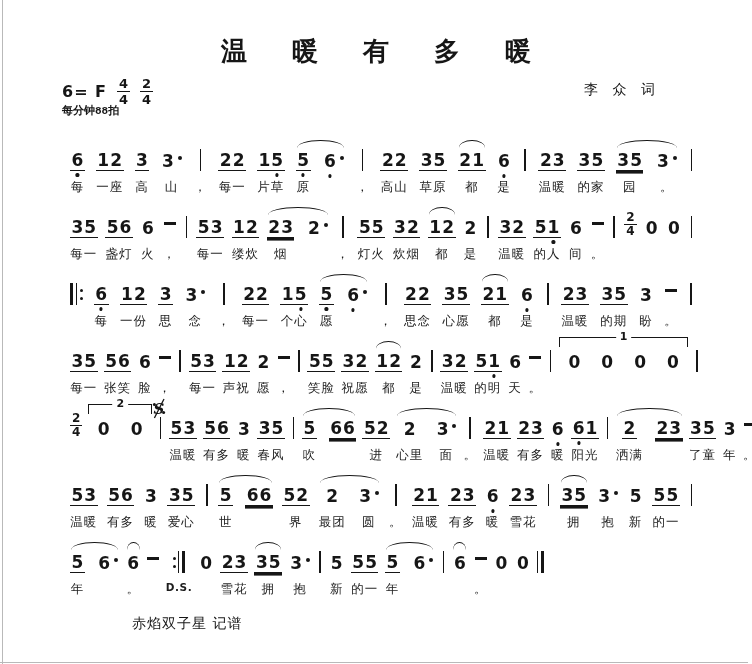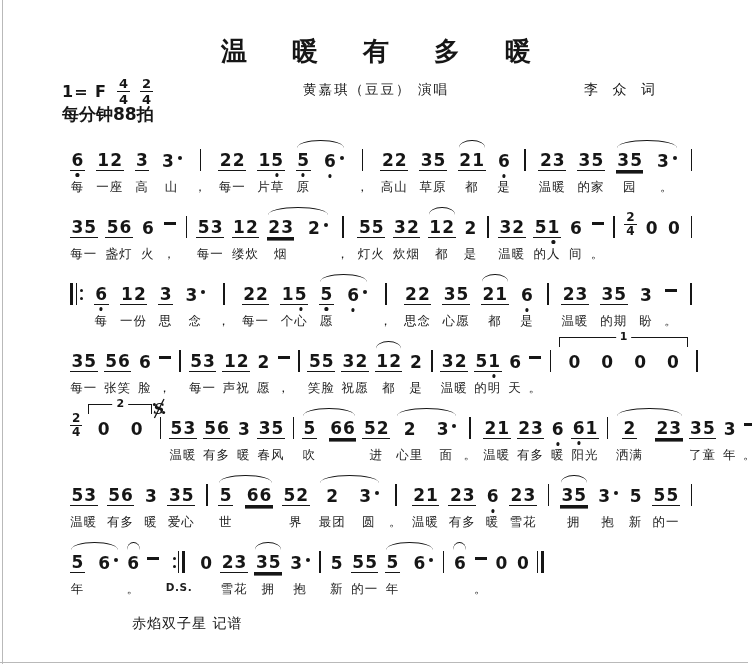--- a/index.html
+++ b/index.html
@@ -11,21 +11,21 @@
   body::after{content:"";position:absolute;left:0;right:4px;bottom:1px;height:1px;background:#b9b9b9;}
 
   
   .title{margin:34px 0 0;text-align:center;font-size:26px;font-weight:bold;letter-spacing:18px;text-indent:18px;}
   .meta-row{position:relative;height:48px;margin-top:6px;}
   .key-block{position:absolute;left:62px;top:2px;display:flex;align-items:center;gap:10px;font-weight:bold;font-size:16px;}
   .key-label{letter-spacing:1px;}
   .frac{display:inline-flex;flex-direction:column;align-items:center;line-height:1.05;font-size:13px;font-weight:bold;}
   .frac .fn{border-bottom:1.4px solid #161616;padding:0 2px 0.5px;}
   .frac .fd{padding-top:0.5px;}
-  .tempo{position:absolute;left:62px;top:28px;font-size:17px;font-weight:bold;}
+  .tempo{position:absolute;left:62px;top:28px;font-size:11px;font-weight:bold;font-family:Liberation Mono, monospace;}
   .singer{position:absolute;left:0;right:0;top:6px;text-align:center;font-size:13.5px;letter-spacing:2px;}
   .lyricist{position:absolute;right:92px;top:6px;font-size:14px;letter-spacing:5px;}
 
   
   .score{margin:10px 58px 0 70px;}
   .mline{display:flex;justify-content:space-between;align-items:flex-start;gap:6px;padding-top:16px;margin-bottom:5px;}
   .mline.short{width:76%;}
   .tok{display:flex;flex-direction:column;align-items:center;position:relative;}
   .nt{height:22px;display:flex;align-items:flex-end;justify-content:center;
       font-weight:bold;font-size:17px;line-height:1;}
@@ -67,32 +67,31 @@
   
   .footer{margin:18px 0 0 132px;display:flex;gap:66px;font-size:14px;letter-spacing:1px;}
 </style>
 </head>
 <body>
 
 <div class="title">温 暖 有 多 暖</div>
 
 <div class="meta-row">
   <div class="key-block">
-    <span class="key-label">1= F</span>
+    <span class="key-label">6= F</span>
     <span class="frac">
       <span class="fn">4</span>
       <span class="fd">4</span>
     </span>
     <span class="frac">
       <span class="fn">2</span>
       <span class="fd">4</span>
     </span>
   </div>
   <div class="tempo">每分钟88拍</div>
-  <div class="singer">黄嘉琪（豆豆） 演唱</div>
   <div class="lyricist">李 众 词</div>
 </div>
 
 <div class="score" id="score">
     <div class="mline">
       <div class="tok">
         <div class="nt">
           <div class="us u1" style="display: inline-flex;">
             <div class="ch ld">6</div>
           </div>

